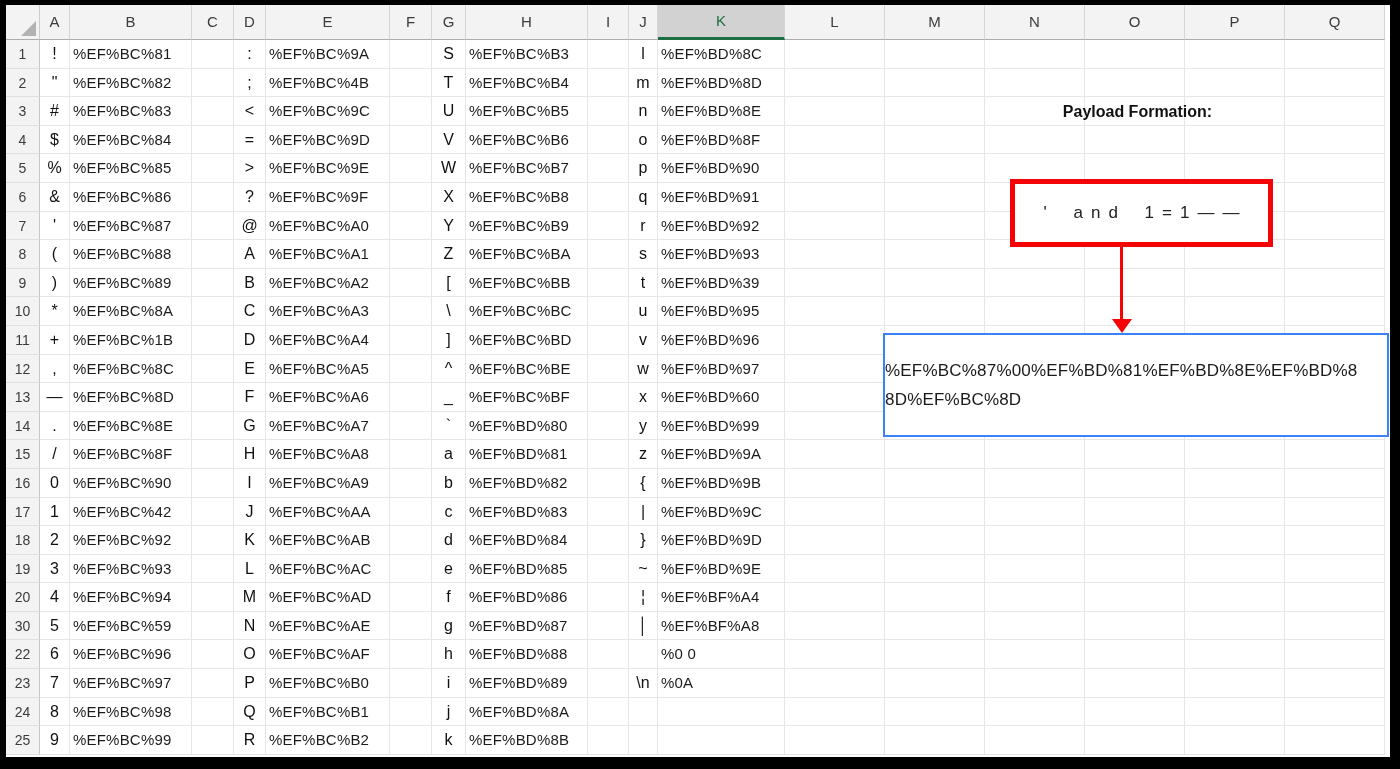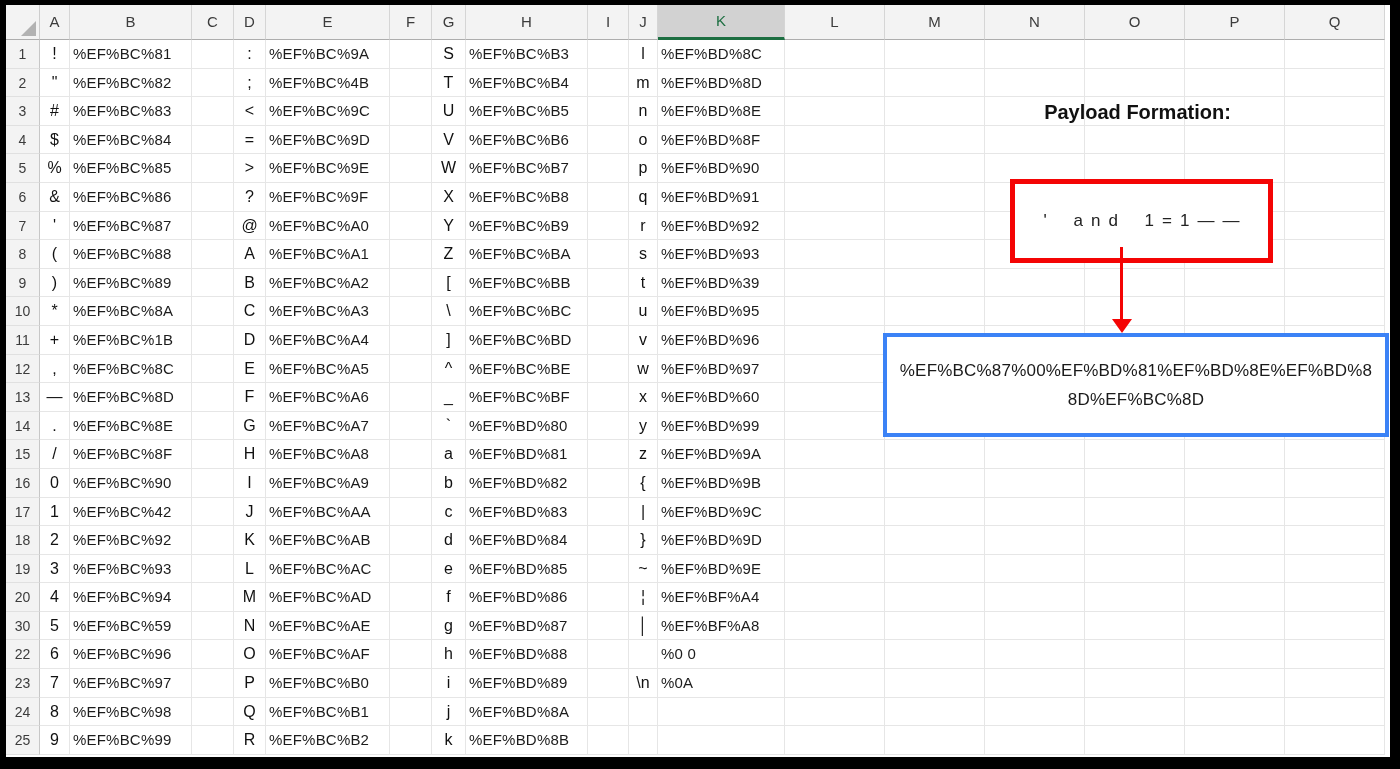--- a/index.html
+++ b/index.html
@@ -48,43 +48,43 @@
     height:28.6px; background:#fff; flex:0 0 auto; overflow:hidden;
     border-right:1px solid #e6e6e6; border-bottom:1px solid #e6e6e6;
     font-size:15px; color:#1c1c1c; line-height:27px; white-space:nowrap;
   }
   .cell.char { text-align:center; font-size:16px; color:#111; }
   .cell.code { text-align:left; padding-left:3px; letter-spacing:0.2px; }
   
   .ov { position:absolute; }
   #payload-title {
     left:885px; top:98px; width:505px; height:44px; line-height:28px;
-    text-align:center; font-weight:bold; font-size:20px; color:#111;
+    text-align:center; font-weight:bold; font-size:16px; color:#111;
   }
   #plain-box {
-    left:1010px; top:179px; width:263px; height:84px;
+    left:1010px; top:179px; width:263px; height:68px;
     border:5px solid #f40404; background:#fff;
     display:flex; align-items:center; justify-content:center;
   }
   #plain-box .txt {
     font-size:17px; color:#222; letter-spacing:8px; word-spacing:6px;
     white-space:nowrap; padding-left:8px;
   }
   #arrow-line {
     left:1120px; top:247px; width:3px; height:74px; background:#f40404;
   }
   #arrow-head {
     left:1112px; top:319px; width:0; height:0;
     border-left:10px solid transparent; border-right:10px solid transparent;
     border-top:14px solid #f40404;
   }
   #enc-box {
     left:883px; top:333px; width:506px; height:104px;
-    border:4px solid #3b82f6; background:#fff;
-    display:flex; flex-direction:column; align-items:center; justify-content:center;
+    border:2px solid #3b82f6; background:#fff;
+    display:flex; flex-direction:column; align-items:flex-start; justify-content:center;
   }
   #enc-box .line {
     font-size:17px; line-height:29px; color:#1a1a1a; letter-spacing:0.2px;
     text-align:center; white-space:nowrap;
   }
 </style>
 </head>
 <body>
 
 <div id="frame">

